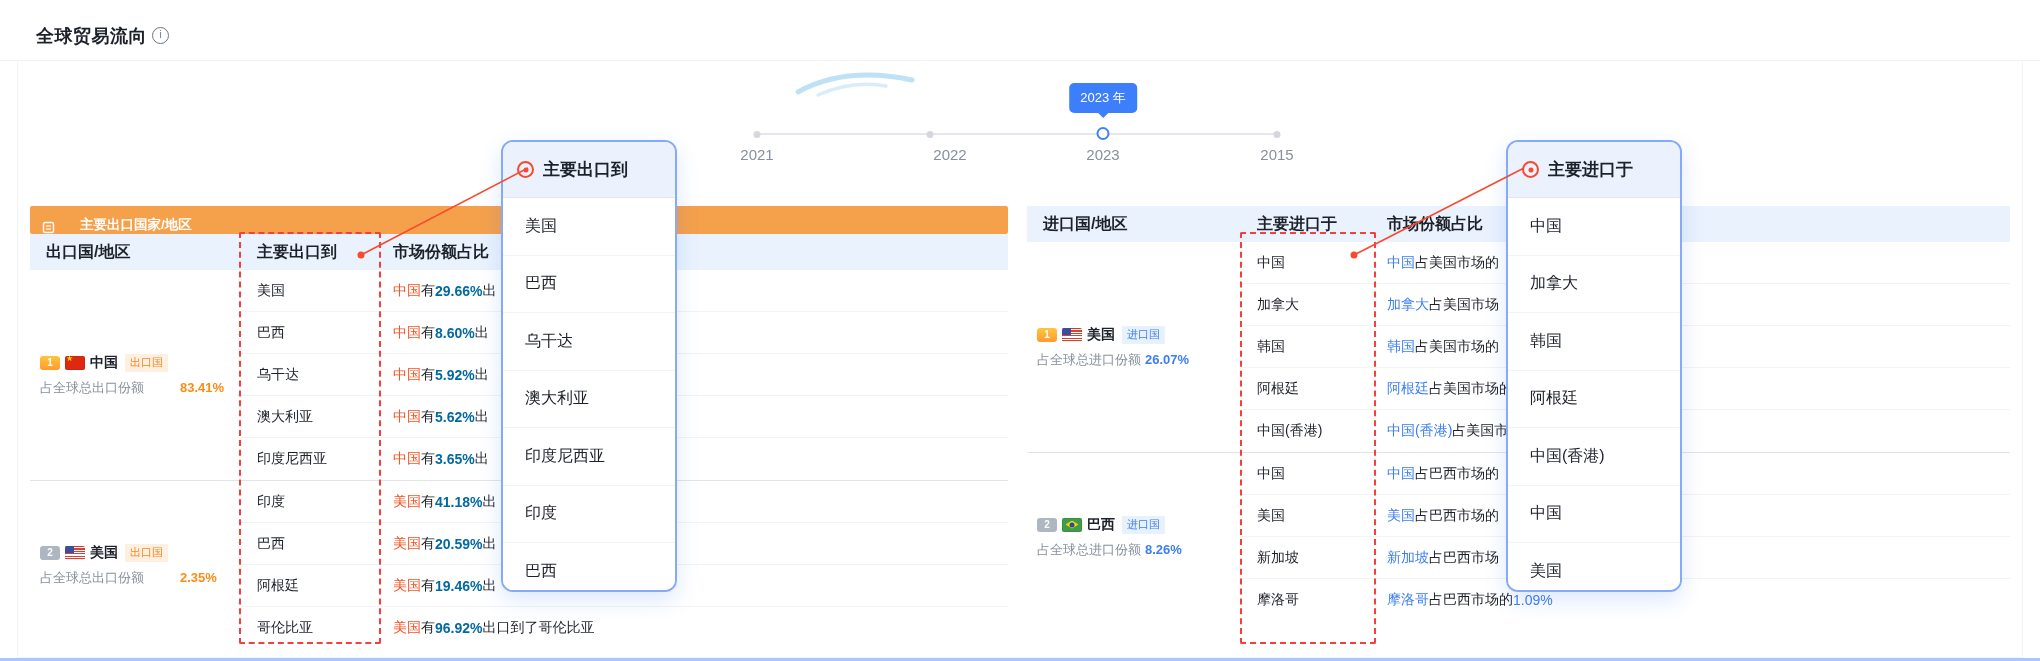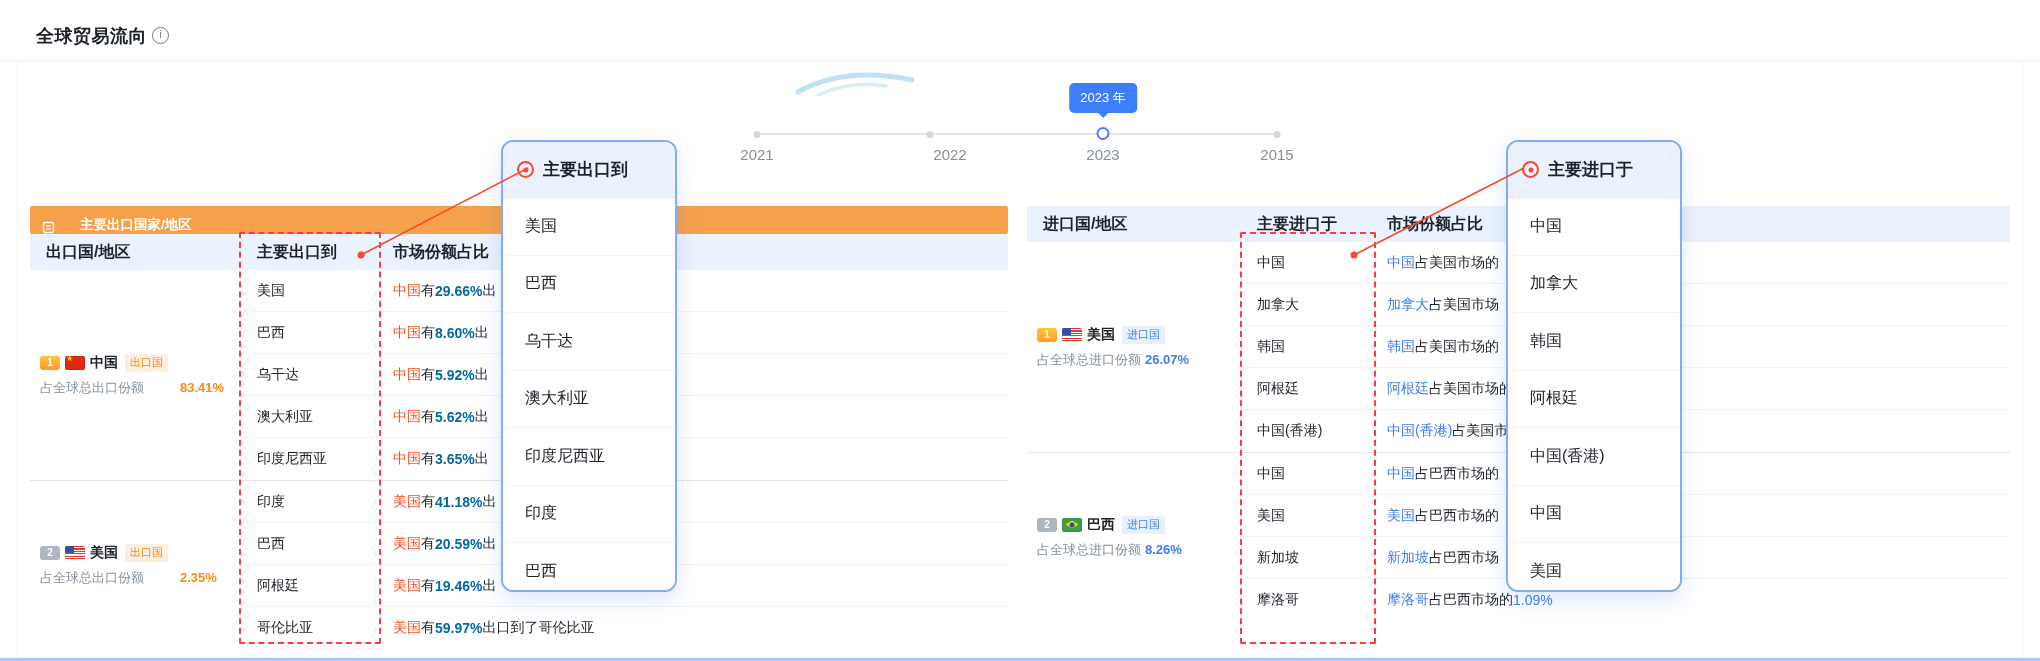--- a/index.html
+++ b/index.html
@@ -234,21 +234,21 @@
               <span>有 </span>
               <span class="pc">19.46%</span>
               <span> 出</span>
             </div>
           </div>
           <div class="t-row">
             <div class="t-cell c2" style="width: 136px;">哥伦比亚</div>
             <div class="t-cell c3">
               <span class="nm">美国</span>
               <span>有 </span>
-              <span class="pc">59.97%</span>
+              <span class="pc">96.92%</span>
               <span> 出口到了哥伦比亚</span>
             </div>
           </div>
         </div>
       </div>
     </div>
 </div>
 
 <div id="import-table" class="table accent-blue">
   <div class="t-colheader">

